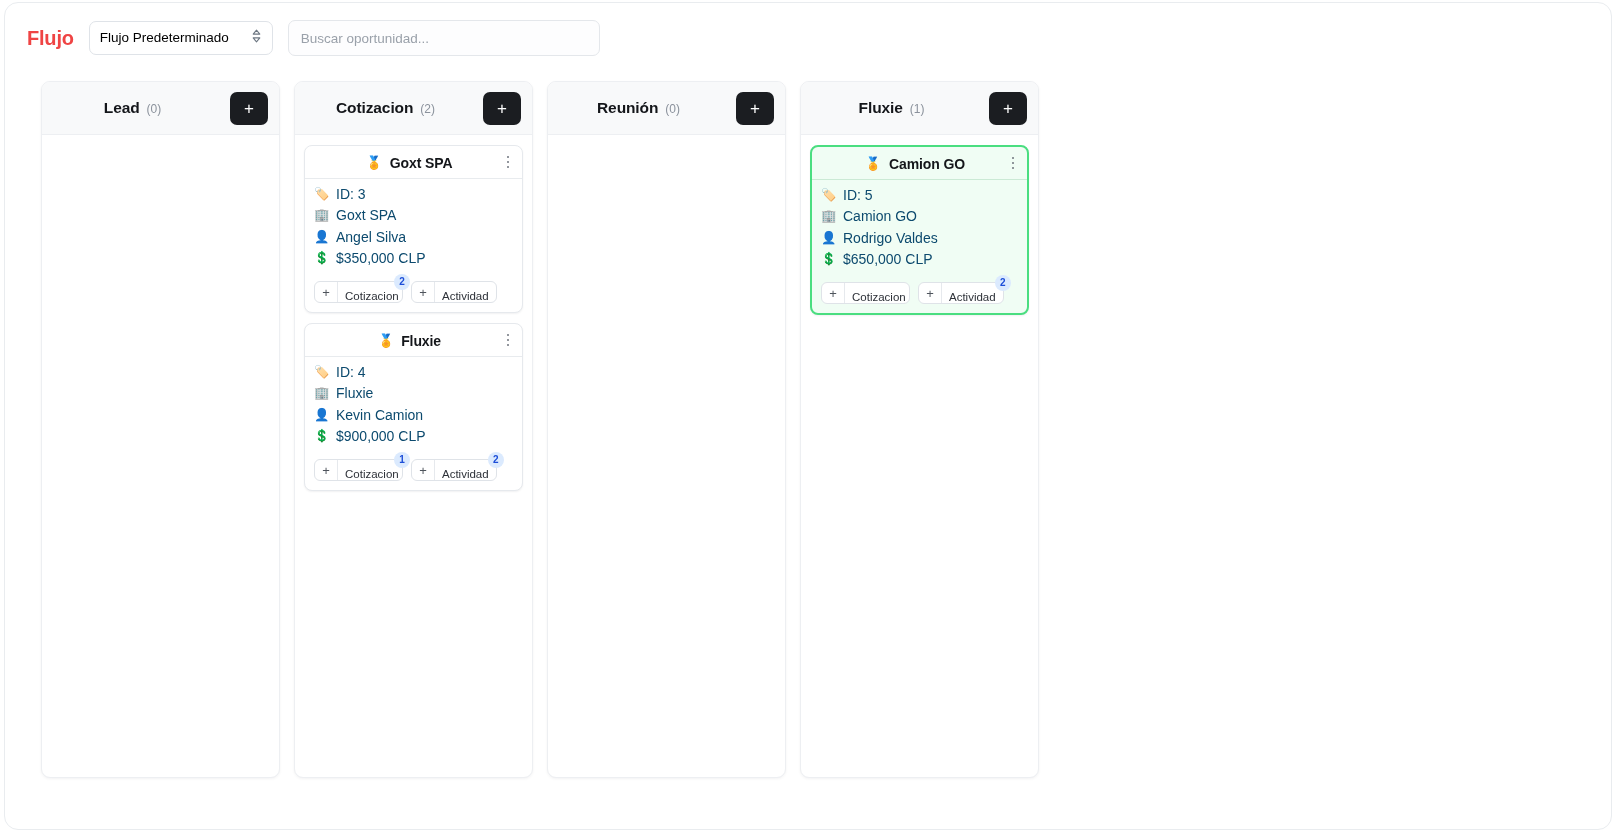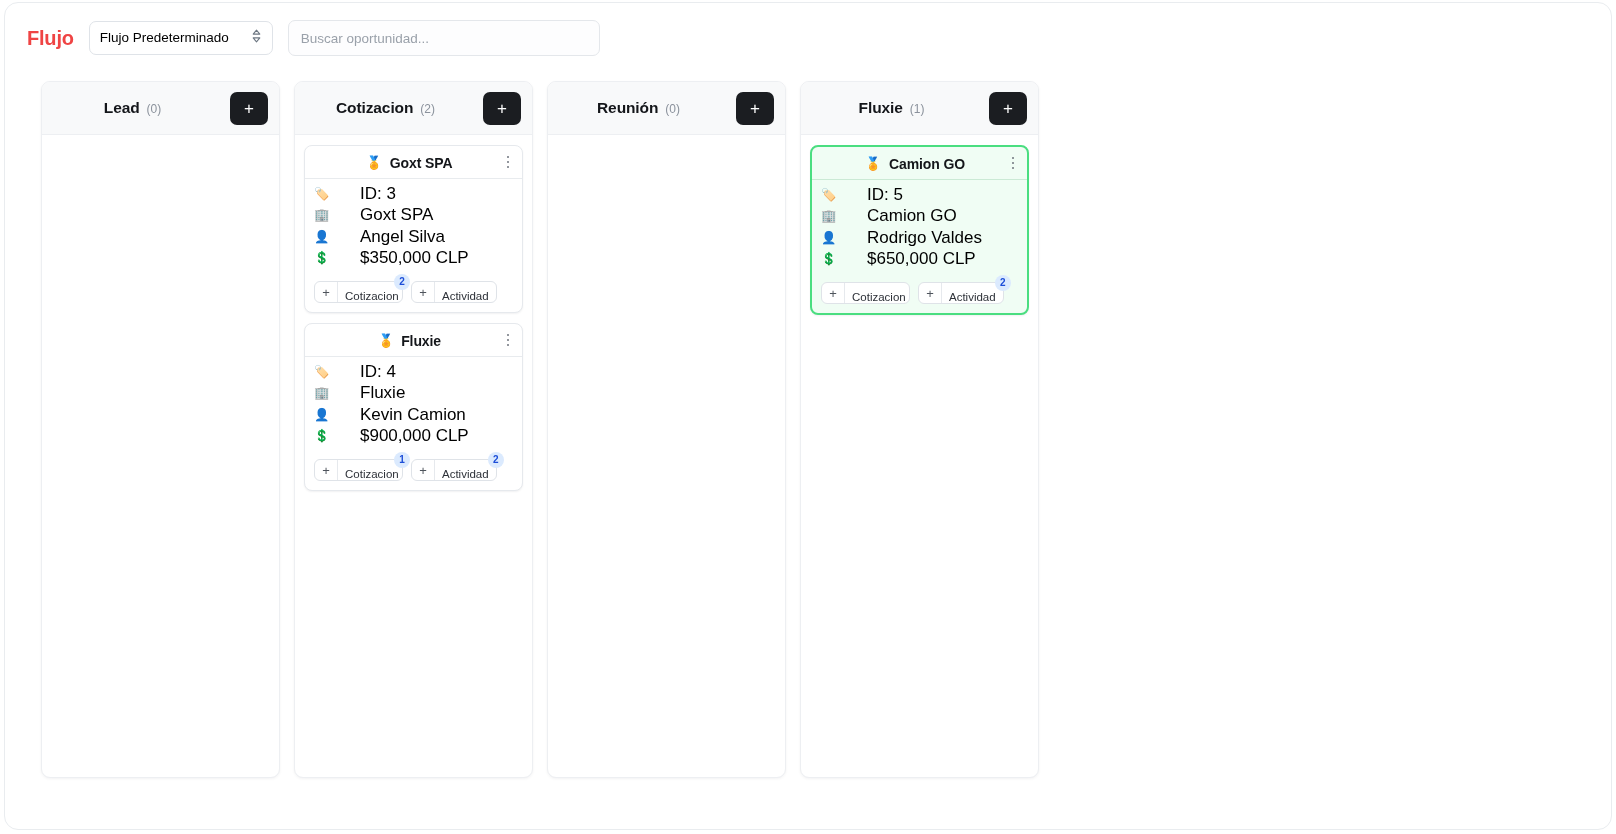--- a/index.html
+++ b/index.html
@@ -255,24 +255,23 @@
     height: 19.5px;
   }
   .row-icon {
     width: 15px;
     text-align: center;
     font-size: 12.5px;
     line-height: 1;
     flex: 0 0 15px;
   }
   .row-text {
-    font-size: 17px;
-    color: #000000;
+    font-size: 14px;
+    color: #0c4a6e;
     white-space: nowrap;
-    margin-left: 24px;
   }
 
   .card-actions {
     display: flex;
     gap: 8px;
     padding: 6px 9px 9px 9px;
   }
   .action-btn {
     position: relative;
     display: flex;

